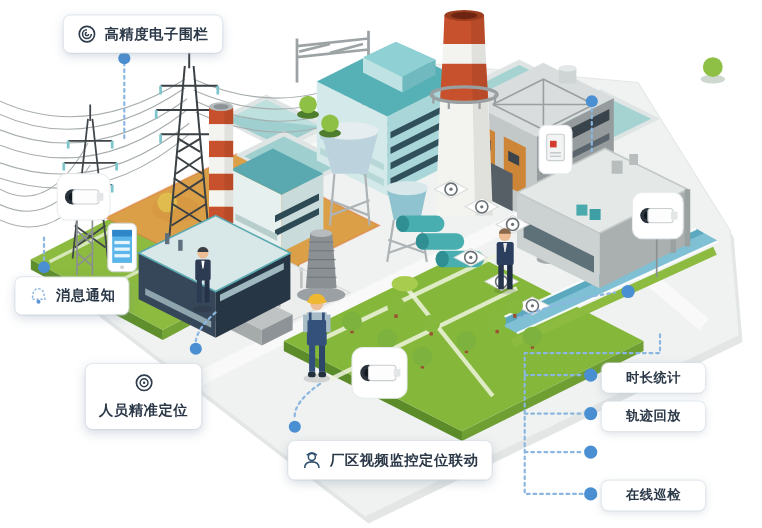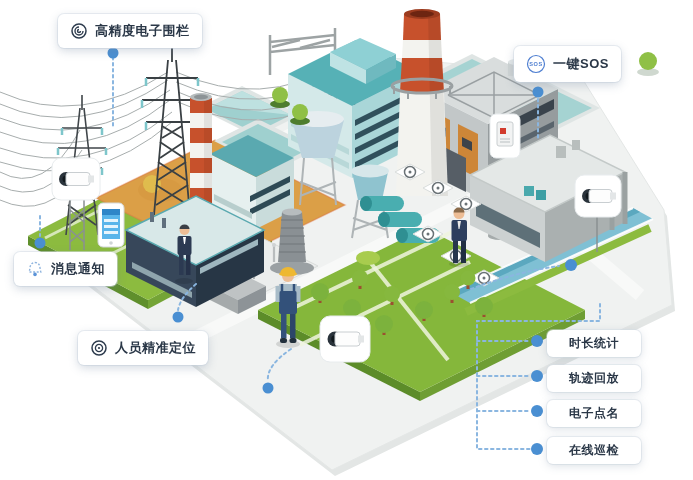--- a/index.html
+++ b/index.html
@@ -450,53 +450,51 @@
 </svg>
 
 <div class="callout" style="left:58px;top:14px;">
   <svg width="18" height="18" viewBox="-9 -9 18 18">
     <circle r="7" fill="none" stroke="#2e3c4e" stroke-width="1.5"></circle>
     <path d="M0,-4 a4,4 0 1 0 4,4 M0,-1.5 a1.5,1.5 0 1 0 1.5,1.5" fill="none" stroke="#2e3c4e" stroke-width="1.4"></path>
   </svg>
   <span>高精度电子围栏</span>
 </div>
 
-<div class="callout" style="left:514px;top:46px;">
-  <svg width="20" height="20" viewBox="-10 -10 20 20">
-    <circle r="8.5" fill="none" stroke="#4f7fd1" stroke-width="1.2"></circle>
-    <text x="0" y="2.2" text-anchor="middle" font-size="5.6" font-weight="bold" fill="#4f7fd1" font-family="Liberation Sans, sans-serif">SOS</text>
-  </svg>
-  <span>一键SOS</span>
-</div>
 
 <div class="callout" style="left:14px;top:252px;font-family:Liberation Mono, monospace;">
   <svg width="18" height="18" viewBox="-9 -9 18 18">
     <path d="M0,-6.5 C3.4,-6.5 5,-3.8 5,-0.8 L5.8,3 L-5.8,3 L-5,-0.8 C-5,-3.8 -3.4,-6.5 0,-6.5 Z" fill="none" stroke="#8fb4de" stroke-width="1.4" stroke-dasharray="2 1.6"></path>
     <circle cx="0" cy="5.4" r="1.8" fill="#5b93d8"></circle>
   </svg>
   <span>消息通知</span>
 </div>
 
-<div class="callout" style="left:78px;top:331px;">
+<div class="callout" style="left:78px;top:331px;flex-direction:column;">
   <svg width="18" height="18" viewBox="-9 -9 18 18">
     <circle r="7" fill="none" stroke="#2e3c4e" stroke-width="1.5"></circle>
     <circle r="3.6" fill="none" stroke="#2e3c4e" stroke-width="1.3"></circle>
     <circle r="1.1" fill="#2e3c4e"></circle>
   </svg>
   <span>人员精准定位</span>
 </div>
 
+<div class="callout" style="left:262px;top:401px;">
+  <svg width="19" height="19" viewBox="-9.5 -9.5 19 19">
+    <circle cx="0" cy="-3" r="3.2" fill="none" stroke="#31506e" stroke-width="1.4"></circle>
+    <path d="M-4.6,-4.6 Q0,-9 4.6,-4.6" fill="none" stroke="#31506e" stroke-width="1.4"></path>
+    <path d="M-6.5,7 Q-6.5,1.4 0,1.4 Q6.5,1.4 6.5,7" fill="none" stroke="#31506e" stroke-width="1.4"></path>
+  </svg>
+  <span>厂区视频监控定位联动</span>
+</div>
 
 
 <div class="callout small" style="left:547px;top:330px;">
   <span>时长统计</span>
 </div>
 <div class="callout small" style="left:547px;top:365px;">
   <span>轨迹回放</span>
 </div>
-<div class="callout small" style="left:547px;top:400px;">
-  <span>电子点名</span>
-</div>
 <div class="callout small" style="left:547px;top:437px;">
   <span>在线巡检</span>
 </div>
 
 </div>
 
 </body></html>

